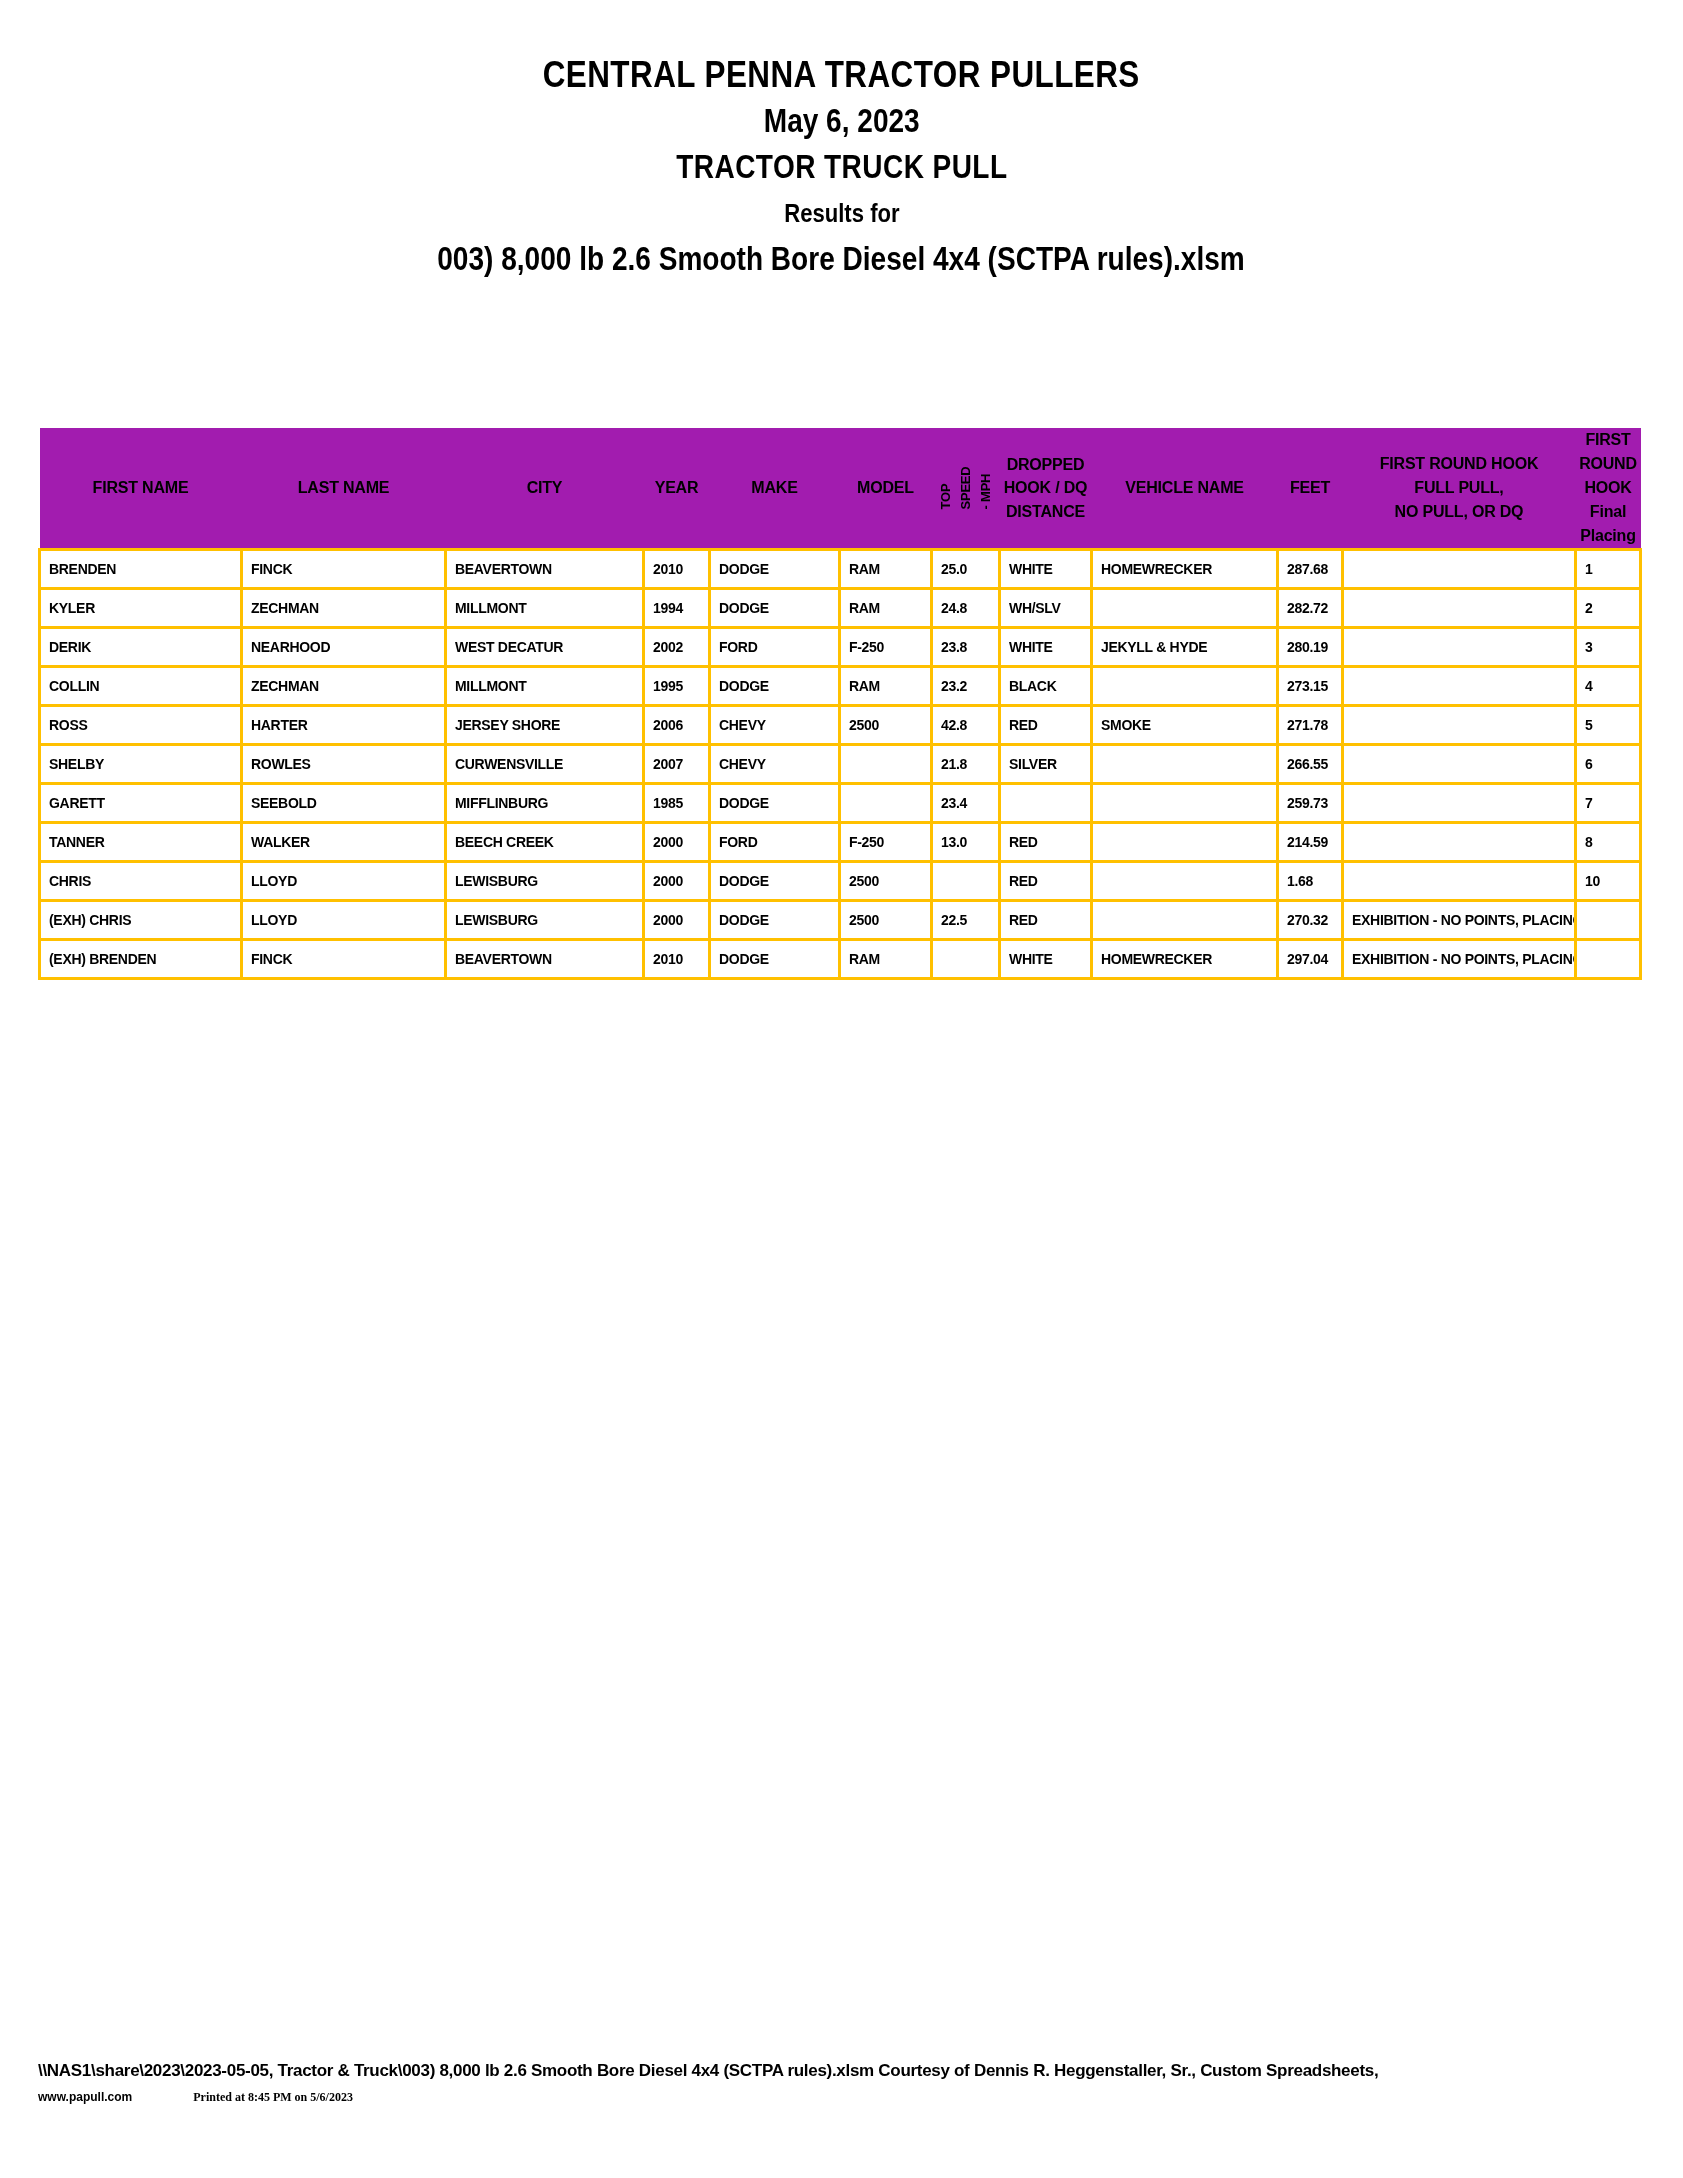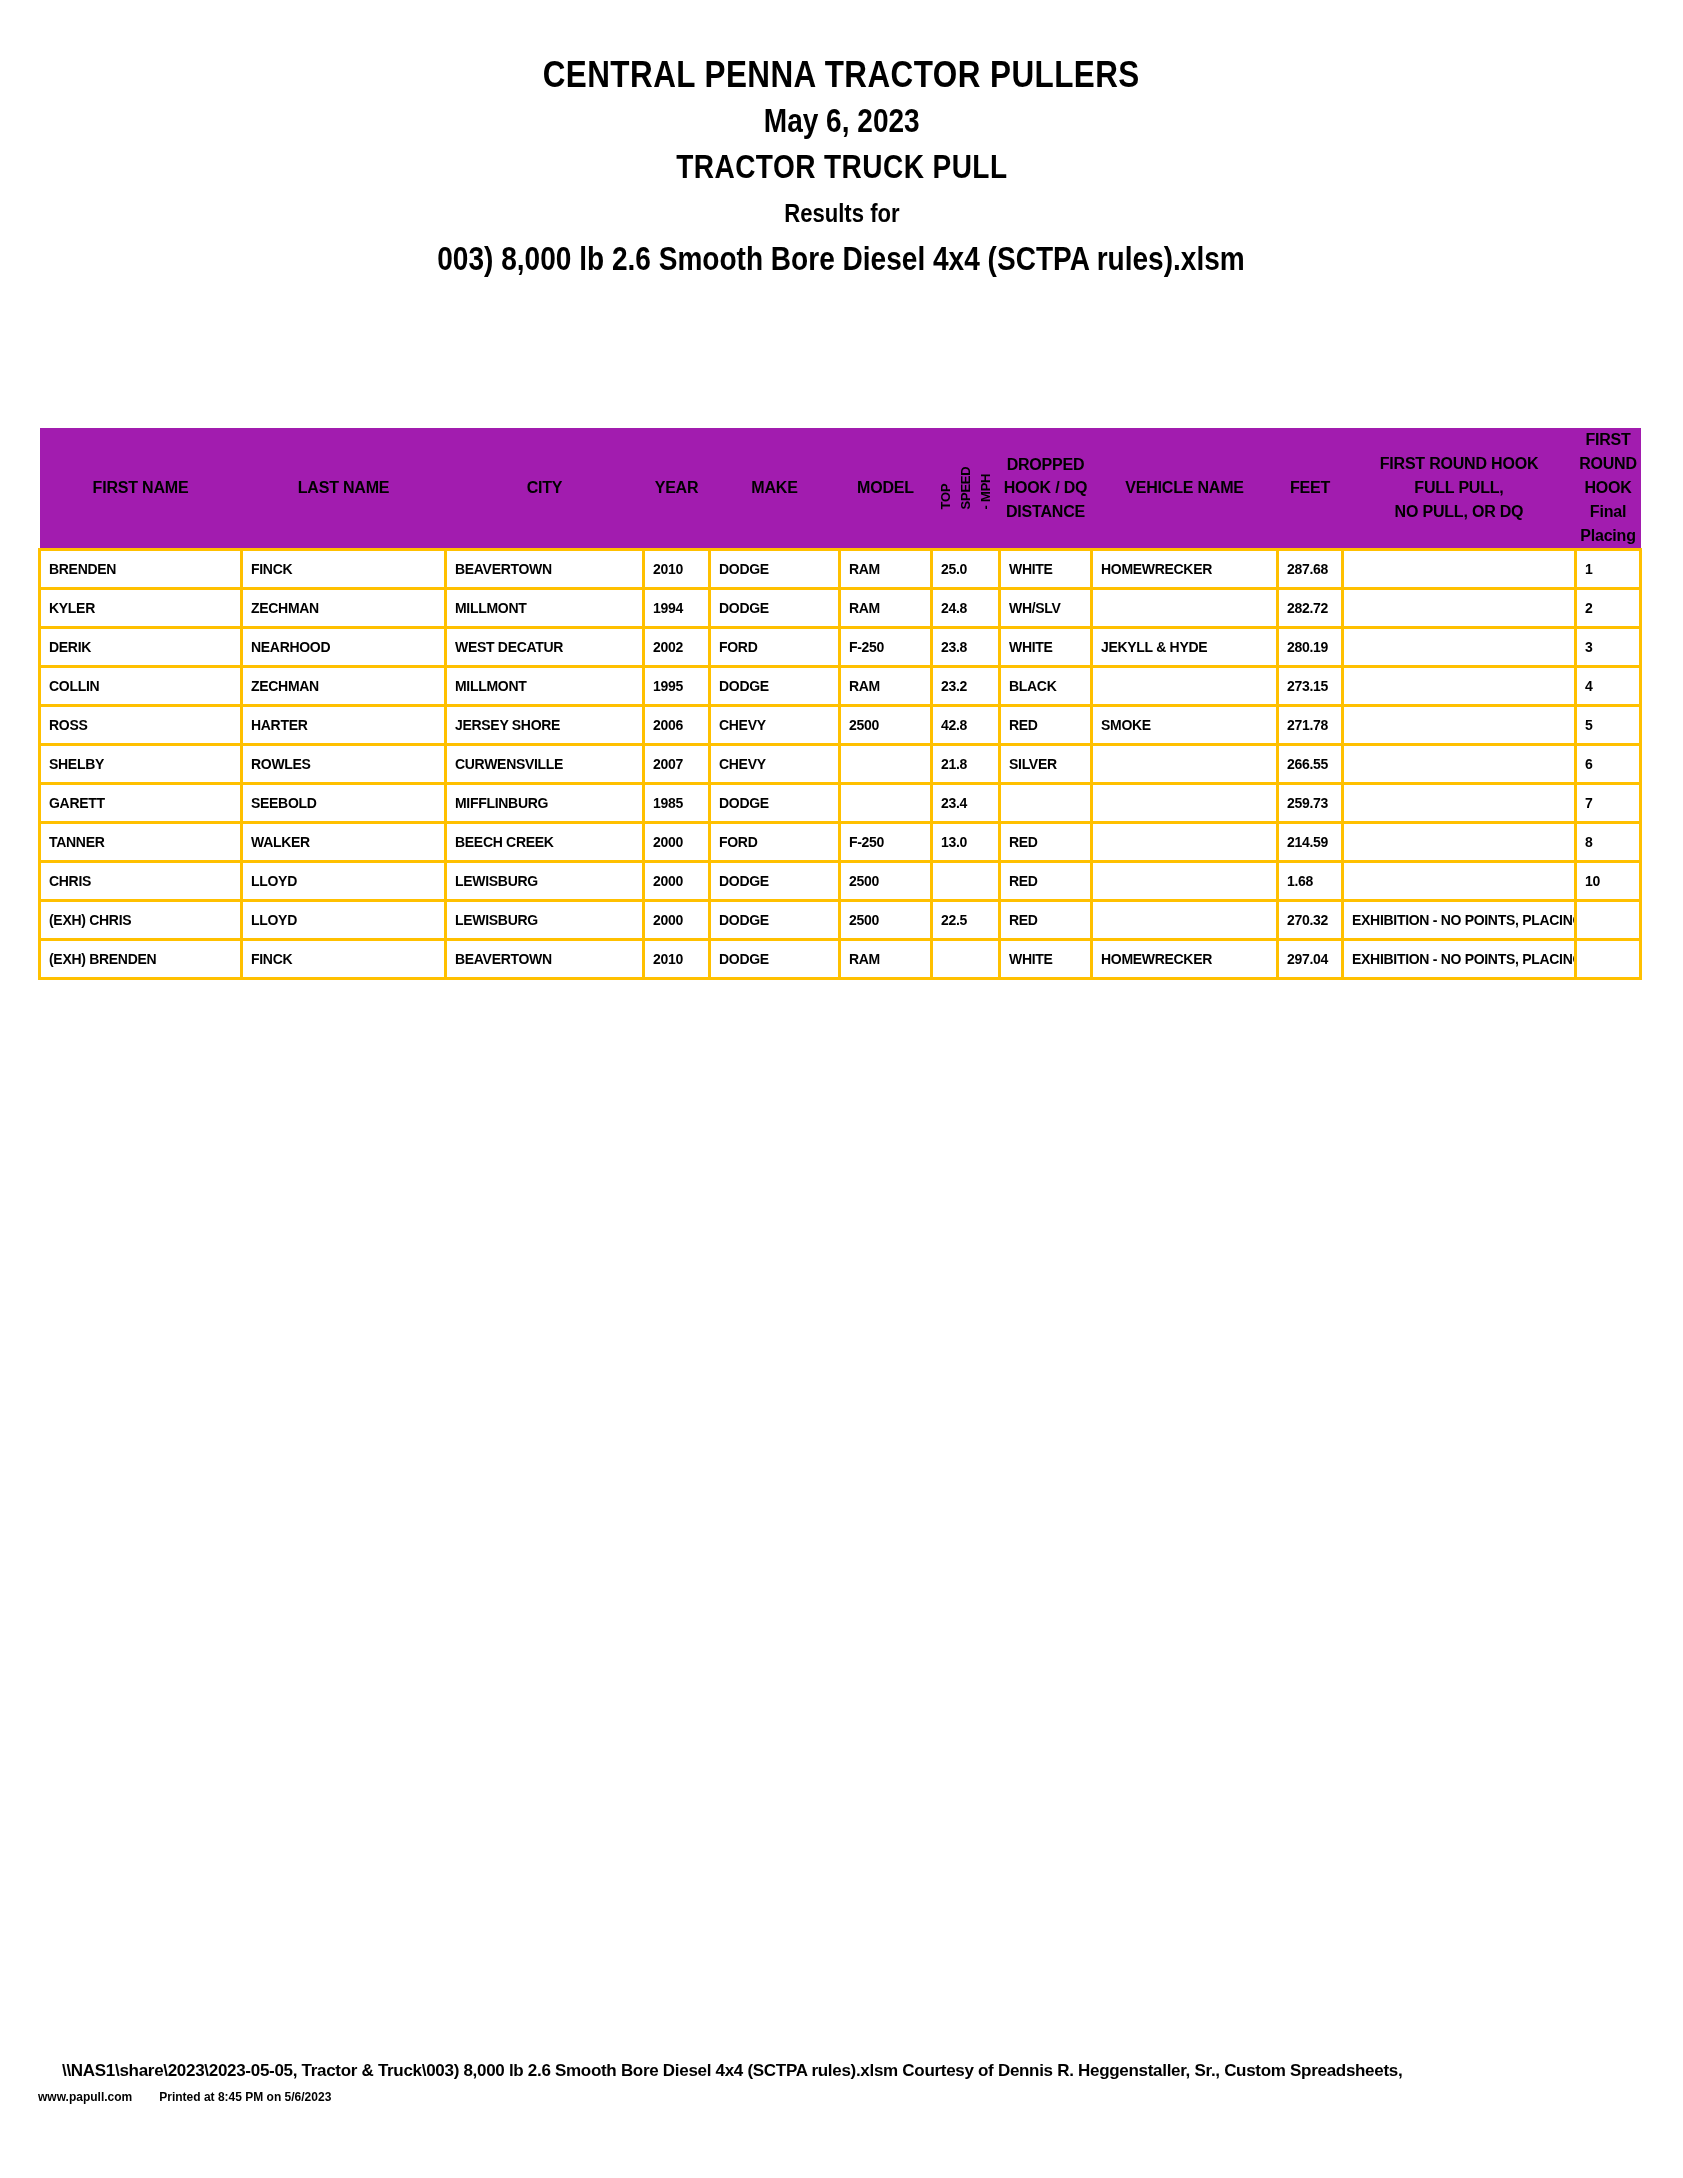--- a/index.html
+++ b/index.html
@@ -50,23 +50,23 @@
     font-size:14px; font-weight:bold; letter-spacing:-0.3px;
     padding:0 8px; vertical-align:middle; background:#fff;
     overflow:hidden; white-space:nowrap;
   }
   td.l { text-align:left; }
   td.c { text-align:left; padding:0 2px; }
   td.exh { text-align:center; white-space:pre-line; font-size:13px; line-height:1.35; padding:0 4px; }
 
   
   .footer { position:absolute; left:38px; top:2061px; width:1614px; }
-  .footer .f1 { font-size:17px; font-weight:bold; letter-spacing:-0.3px; white-space:nowrap;margin-left:24px; }
+  .footer .f1 { font-size:17px; font-weight:bold; letter-spacing:-0.3px; white-space:nowrap; }
   .footer .f2 { margin-top:9px; font-size:12px; font-weight:bold; display:flex; }
-  .footer .f2 .printed { margin-left:27px; }
+  .footer .f2 .printed { margin-left:61px;font-family:Liberation Serif, serif; }
 </style>
 </head>
 <body>
 
 <div class="page">
 
   <div class="titles">
     <span class="line t1"><span class="tline">CENTRAL PENNA TRACTOR PULLERS</span></span>
     <span class="line t2"><span class="tline">May 6, 2023</span></span>
     <span class="line t3"><span class="tline">TRACTOR TRUCK PULL</span></span>

